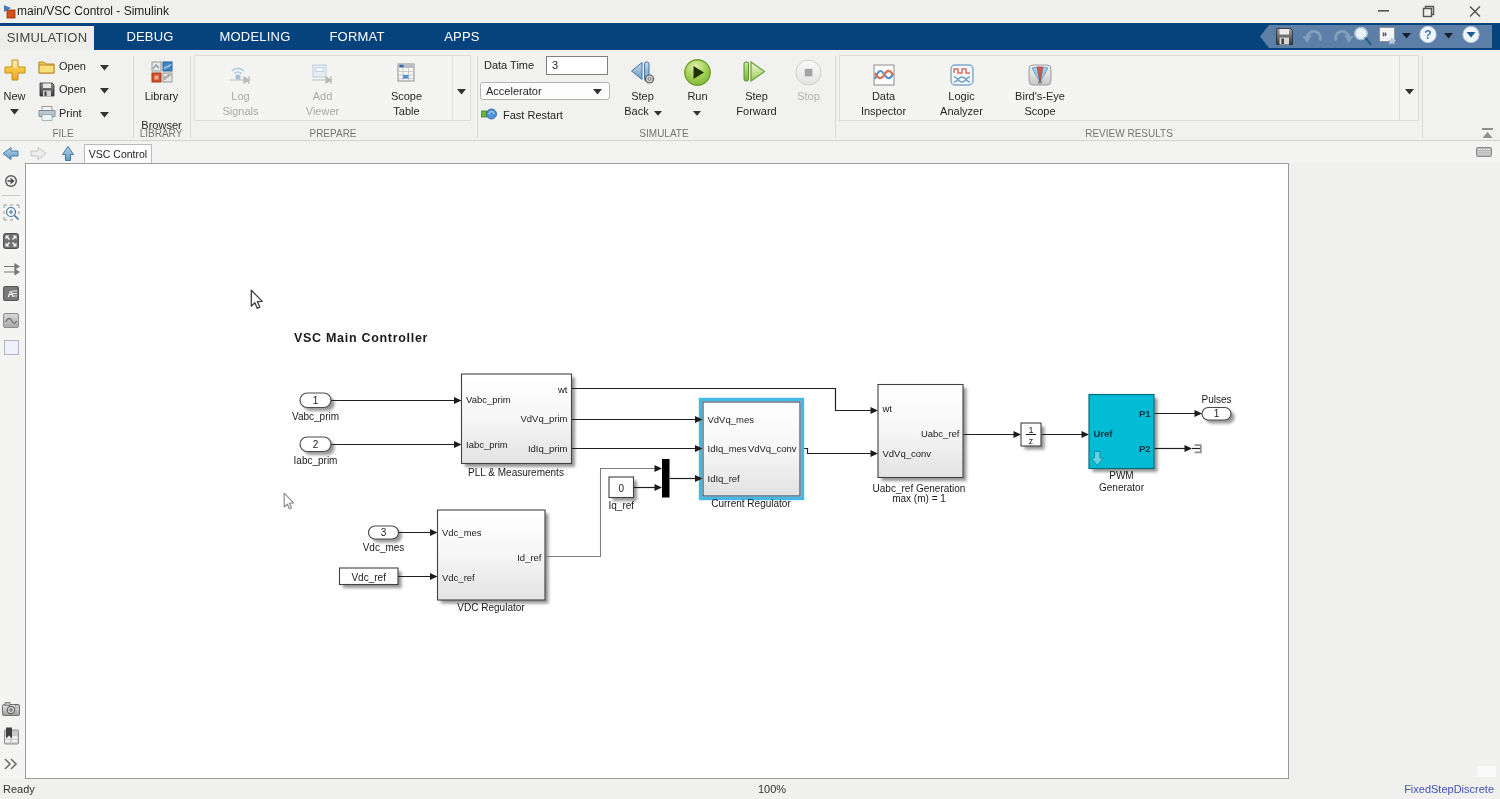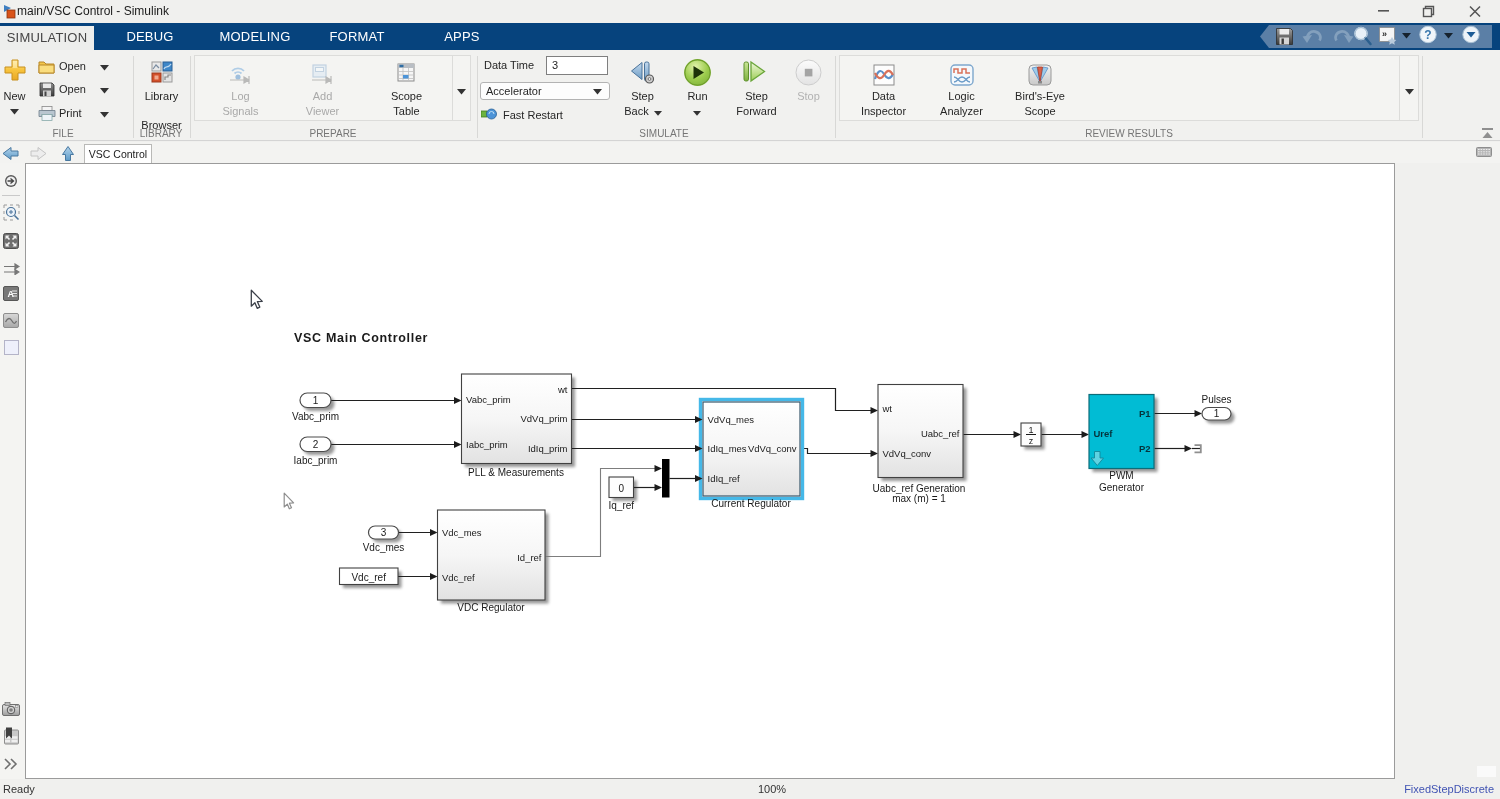--- a/index.html
+++ b/index.html
@@ -23,21 +23,21 @@
   .rlabel { position:absolute; top:78px; width:120px; text-align:center; font-size:10px; color:#757575; }
   .rtext { font-size:11px; color:#262626; }
   .panel { position:absolute; top:5px; height:66px; background:#f4f4f2; border:1px solid #dcdcda; }
 
   
   #navbar { position:absolute; left:0; top:142px; width:1500px; height:21px; background:#f3f3f1; }
   #vsctab { position:absolute; left:84px; top:2px; width:68px; height:19px; background:rgba(255,255,255,0.99); border:1px solid #b9b9b7; border-bottom:none; font-size:10.5px; color:#222; text-align:center; line-height:18px; }
 
   
   #sidebar { position:absolute; left:0; top:163px; width:26px; height:616px; background:#f4f4f2; }
-  #canvas { position:absolute; left:25px; top:163px; width:1370px; height:616px; background:#ffffff; border:1px solid #9b9b9b; }
+  #canvas { position:absolute; left:25px; top:163px; width:1264px; height:616px; background:#ffffff; border:1px solid #9b9b9b; }
 
   
   #statusbar { position:absolute; left:0; top:779px; width:1500px; height:20px; background:#f0f0ee; font-size:11px; color:#333; }
 </style>
 </head>
 <body>
 
 <div id="titlebar">
   <svg class="abs" style="left:3px;top:4px" width="14" height="15" viewBox="0 0 14 15">
     <path d="M1 1 L8 4 L1 8 Z" fill="#3f7fc1"></path>

